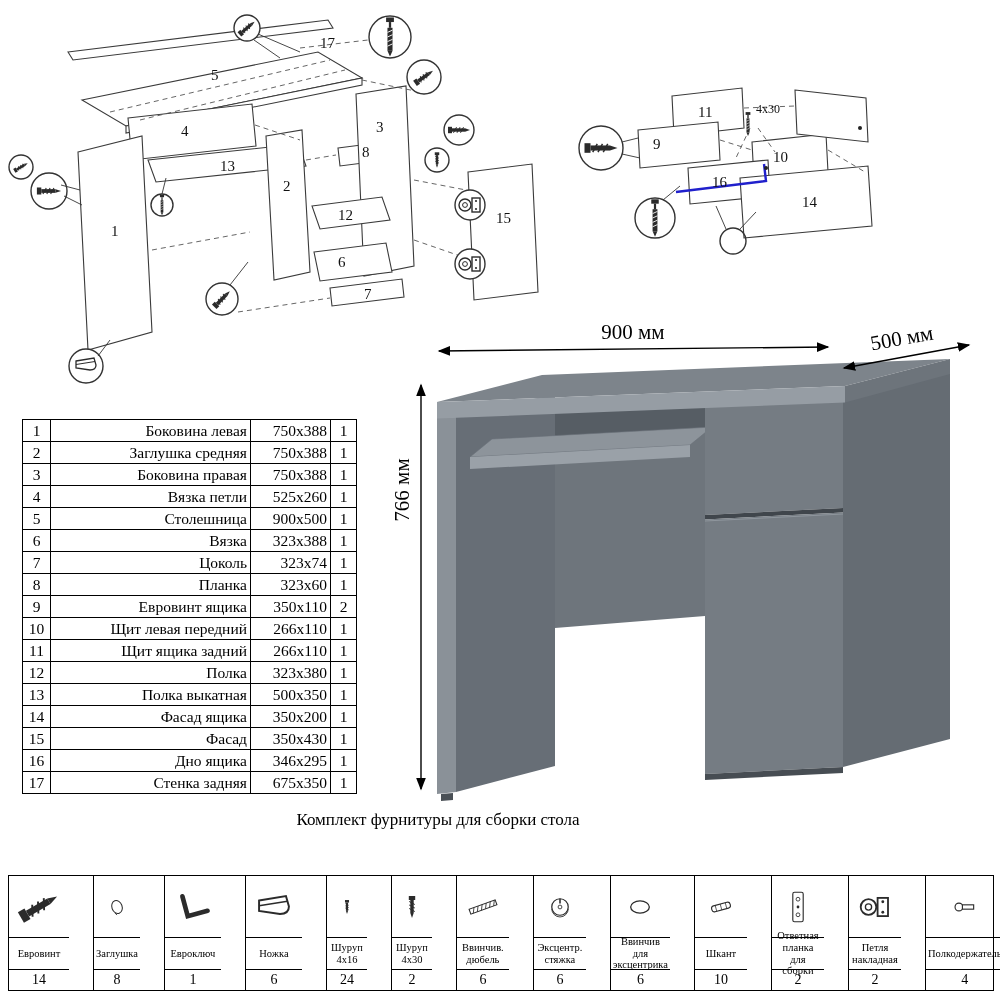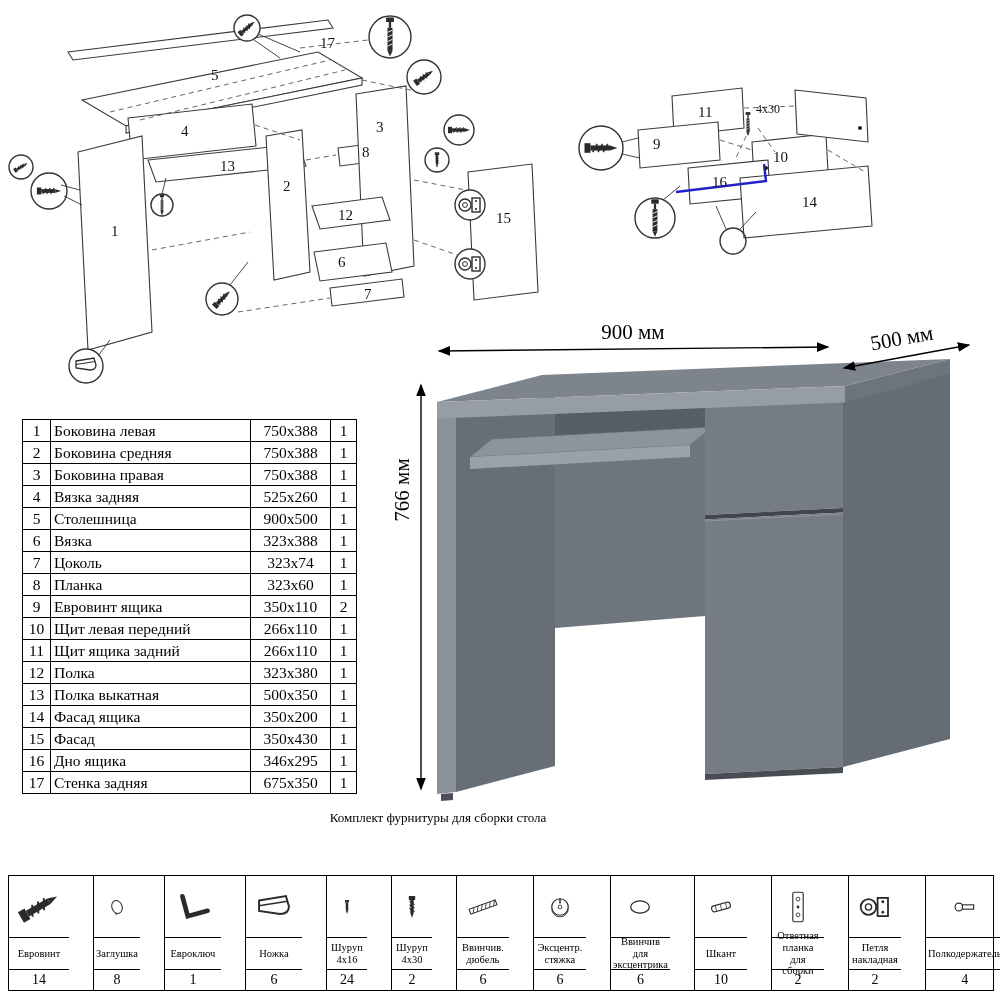--- a/index.html
+++ b/index.html
@@ -5,26 +5,26 @@
   * { margin:0; padding:0; box-sizing:border-box; }
   html,body { width:1000px; height:1000px; background:#fff; font-family:"Liberation Serif", serif; color:#000; position:relative; overflow:hidden; }
   .abs { position:absolute; }
   svg text { font-family:"Liberation Serif", serif; }
 
   
   #parts-table { position:absolute; left:22px; top:419px; }
   #parts-table table { border-collapse:collapse; }
   #parts-table td { border:1px solid #000; font-size:15.5px; height:22px; line-height:1; padding:0 3px; white-space:nowrap; }
   .c-num { width:28px; text-align:center; }
-  .c-name { width:200px; }
-  .c-size { width:80px; text-align:center; }
+  .c-name { width:200px;text-align:right; }
+  .c-size { width:80px; text-align:right; }
   .c-qty { width:26px; text-align:center; }
 
   
-  #hw-title { position:absolute; left:8px; top:810px; width:860px; text-align:center; font-size:13px; }
+  #hw-title { position:absolute; left:8px; top:810px; width:860px; text-align:center; font-size:17px; }
   #hardware { position:absolute; left:8px; top:875px; width:986px; display:flex; border:1px solid #000; background:#fff;gap:24px; }
   .hw-col { display:flex; flex-direction:column; border-left:1px solid #000; }
   .hw-col:first-child { border-left:none; }
   .hw-iconcell { height:62px; display:flex; align-items:center; justify-content:center; border-bottom:1px solid #000; }
   .hw-name { height:32px; font-size:10.5px; line-height:1.12; text-align:center; display:flex; align-items:center; justify-content:center; border-bottom:1px solid #000; padding:1px 2px; }
   .hw-qty { height:20px; font-size:14px; display:flex; align-items:center; justify-content:center; }
   .w1{width:74px}.w2{width:48px}.w3{width:60px}.w4{width:60px}.w5{width:45px}.w6{width:45px}.w7{width:44px}.w8{width:56px}.w9{width:56px}.w10{width:74px}.w11{width:60px}.w12{width:83px}.w13{width:62px}.w14{width:80px}.w15{width:137px}
 </style>
 </head>
 <body>
@@ -196,35 +196,35 @@
 
         <tr>
           <td class="c-num">1</td>
           <td class="c-name">Боковина левая</td>
           <td class="c-size">750x388</td>
           <td class="c-qty">1</td>
         </tr>
 
         <tr>
           <td class="c-num">2</td>
-          <td class="c-name">Боковина средняя</td>
+          <td class="c-name">Заглушка средняя</td>
           <td class="c-size">750x388</td>
           <td class="c-qty">1</td>
         </tr>
 
         <tr>
           <td class="c-num">3</td>
           <td class="c-name">Боковина правая</td>
           <td class="c-size">750x388</td>
           <td class="c-qty">1</td>
         </tr>
 
         <tr>
           <td class="c-num">4</td>
-          <td class="c-name">Вязка задняя</td>
+          <td class="c-name">Вязка петли</td>
           <td class="c-size">525x260</td>
           <td class="c-qty">1</td>
         </tr>
 
         <tr>
           <td class="c-num">5</td>
           <td class="c-name">Столешница</td>
           <td class="c-size">900x500</td>
           <td class="c-qty">1</td>
         </tr>

